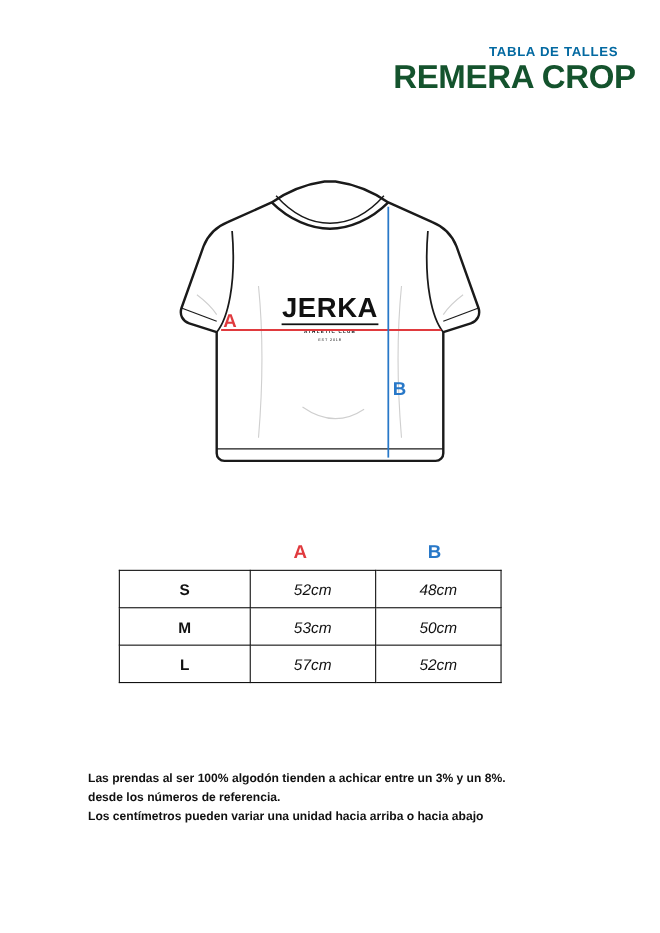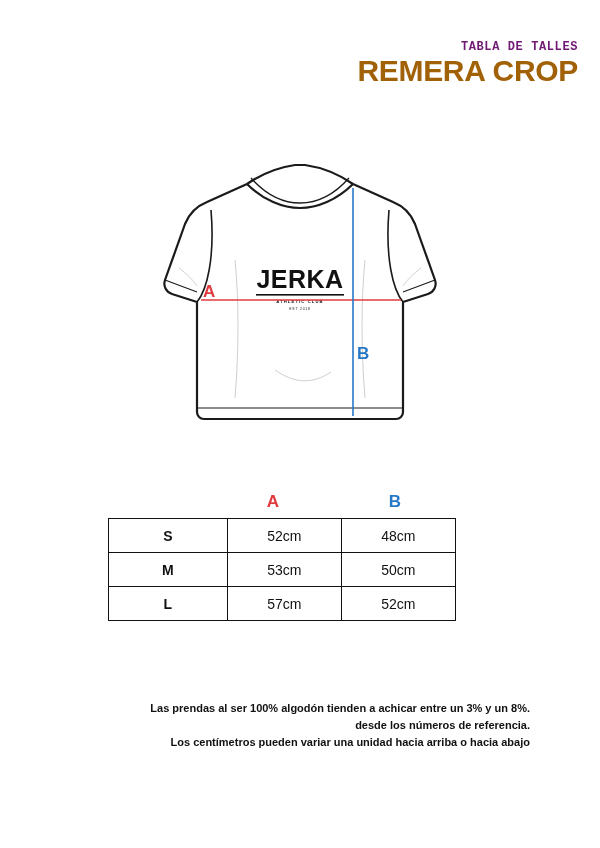--- a/index.html
+++ b/index.html
@@ -21,29 +21,28 @@
   .header {
     position: absolute;
     top: 40px;
     right: 22px;
     text-align: right;
   }
   .header .subtitle {
     font-size: 12px;
     font-weight: bold;
     letter-spacing: 0.6px;
-    color: #701a75;
-    margin: 0 0 2px 0;
-    font-family: Liberation Mono, monospace;
+    color: #0369a1;
+    margin: 0 16px 2px 0;
   }
   .header .title {
     font-size: 30px;
     font-weight: bold;
     letter-spacing: -0.3px;
-    color: #a16207;
+    color: #14532d;
     margin: 0;
     line-height: 1;
   }
 
   
   .shirt-wrap {
     position: absolute;
     top: 140px;
     left: 0;
     width: 600px;
@@ -90,34 +89,35 @@
     font-size: 14px;
     color: #111;
   }
   table.sizes td.size-col {
     width: 104px;
     font-weight: bold;
     font-size: 14px;
   }
   table.sizes td.meas {
     width: 100px;
+    font-style: italic;
   }
 
   
   .footnote {
     position: absolute;
     top: 700px;
     left: 80px;
     width: 450px;
     font-size: 11px;
     font-weight: bold;
     line-height: 1.55;
     color: #111;
   }
-  .footnote div { white-space: nowrap; text-align: right; }
+  .footnote div { white-space: nowrap; }
 </style>
 </head>
 <body>
 
 <div class="header">
   <p class="subtitle">TABLA DE TALLES</p>
   <p class="title">REMERA CROP</p>
 </div>
 
 <div class="shirt-wrap">

